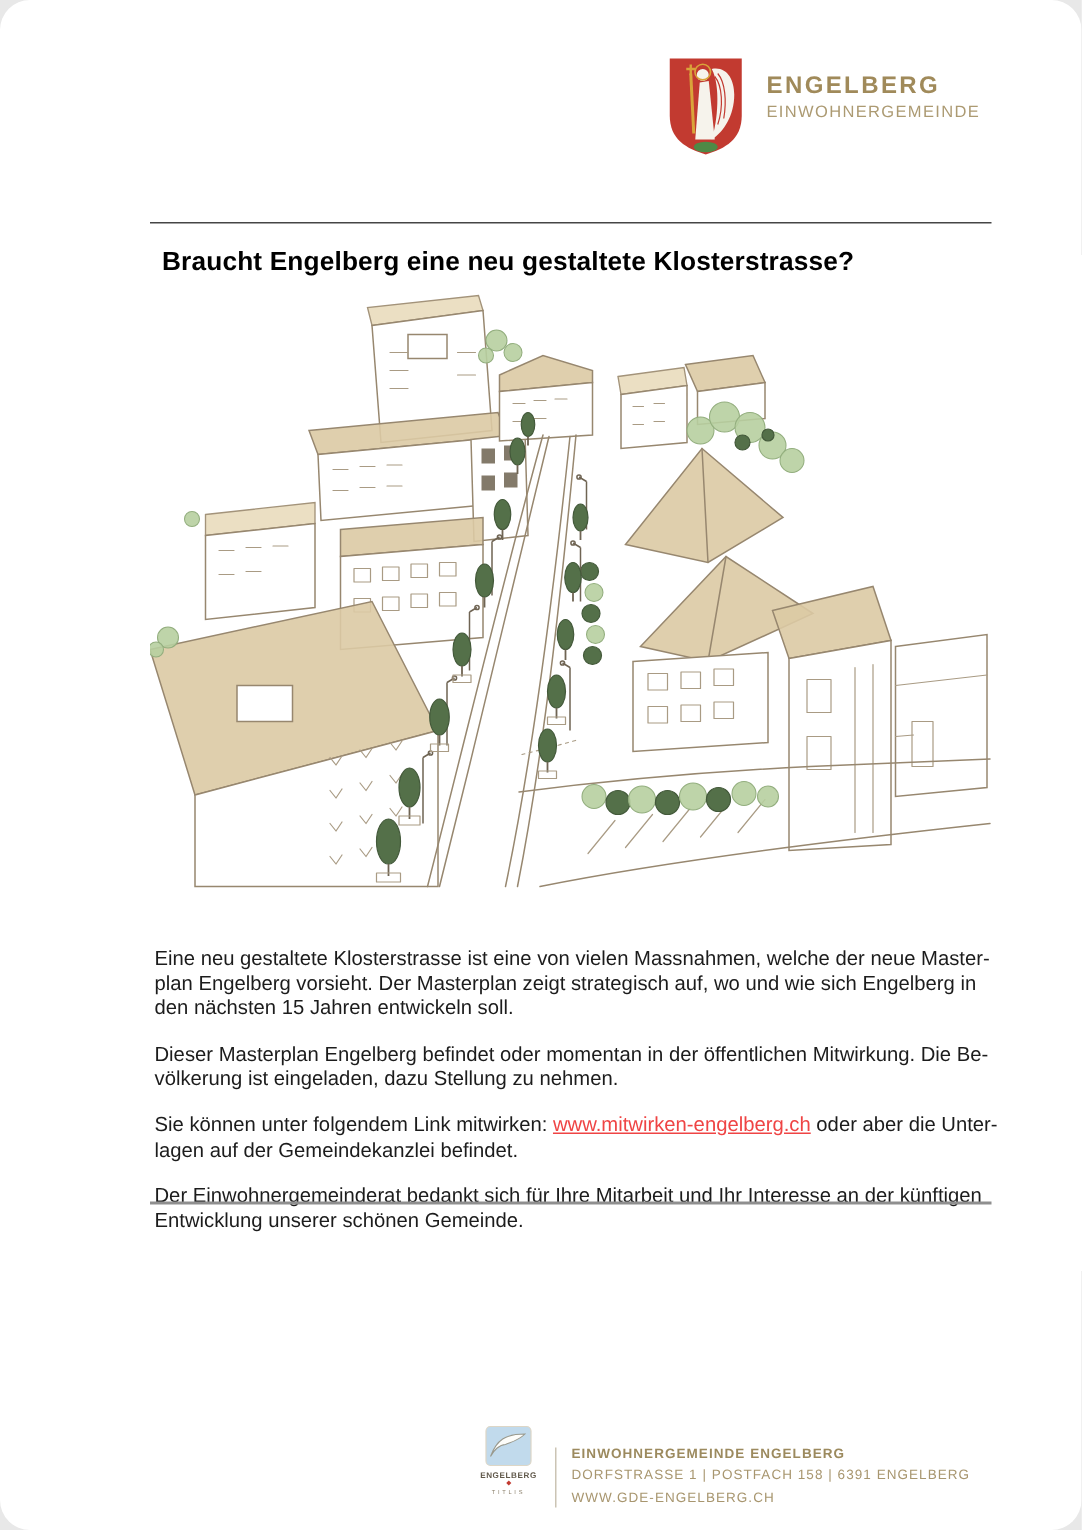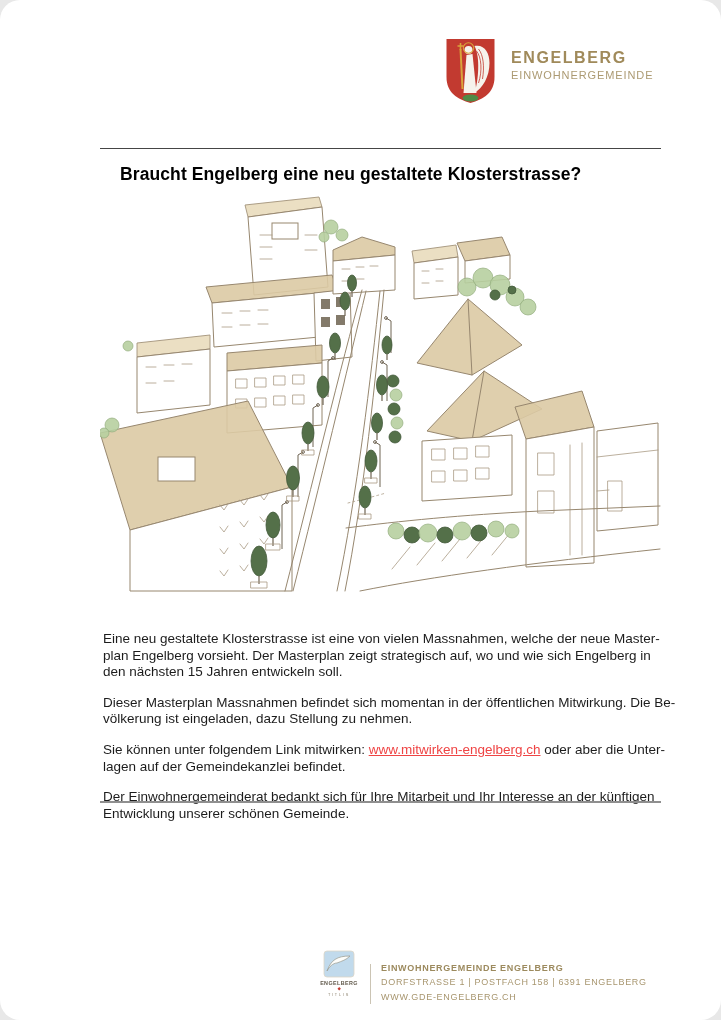--- a/index.html
+++ b/index.html
@@ -11,21 +11,21 @@
   
   .brand{position:absolute;left:443px;top:37px;display:flex;align-items:flex-start;}
   .brand svg{display:block;}
   .brand-text{margin-left:13px;padding-top:12px;}
   .brand-title{font-size:16px;font-weight:bold;letter-spacing:1.6px;color:#a08a5a;line-height:18px;}
   .brand-sub{font-size:11px;letter-spacing:0.9px;color:#ac9a72;line-height:16px;}
   
   .rule-top{position:absolute;left:100px;top:148px;width:561px;height:0;border-top:1.4px solid #454545;}
   .rule-bottom{position:absolute;left:100px;top:801px;width:561px;height:2.4px;background:#8f8f8f;}
   
-  .headline{position:absolute;left:120px;top:152px;font-size:17.5px;font-weight:bold;color:#000;letter-spacing:0.1px;}
+  .headline{position:absolute;left:108px;top:152px;font-size:17.5px;font-weight:bold;color:#000;letter-spacing:0.1px;}
   
   .illustration{position:absolute;left:100px;top:194px;width:561px;height:398px;}
   .sk{fill:none;stroke:#97876f;stroke-width:1;stroke-linejoin:round;stroke-linecap:round;}
   .skl{fill:none;stroke:#a99b84;stroke-width:0.8;stroke-linejoin:round;stroke-linecap:round;}
   .roof{fill:#dccaa4;fill-opacity:0.9;stroke:#97876f;stroke-width:1;}
   .roof2{fill:#e7d9b9;fill-opacity:0.85;stroke:#a3937a;stroke-width:0.9;}
   .white{fill:#ffffff;stroke:#97876f;stroke-width:1;}
   .treeD{fill:#547049;stroke:#43593a;stroke-width:0.8;}
   .treeL{fill:#b7cfa0;fill-opacity:0.9;stroke:#93ae7e;stroke-width:0.7;}
   .trunk{stroke:#6f6453;stroke-width:1.2;fill:none;}
@@ -241,21 +241,21 @@
     </g>
   </svg>
 
   <div class="body-text">
     <p class="para">
       <span class="line">Eine neu gestaltete Klosterstrasse ist eine von vielen Massnahmen, welche der neue Master-</span>
       <span class="line">plan Engelberg vorsieht. Der Masterplan zeigt strategisch auf, wo und wie sich Engelberg in</span>
       <span class="line">den nächsten 15 Jahren entwickeln soll.</span>
     </p>
     <p class="para">
-      <span class="line">Dieser Masterplan Massnahmen befindet sich momentan in der öffentlichen Mitwirkung. Die Be-</span>
+      <span class="line">Dieser Masterplan Engelberg befindet oder momentan in der öffentlichen Mitwirkung. Die Be-</span>
       <span class="line">völkerung ist eingeladen, dazu Stellung zu nehmen.</span>
     </p>
     <p class="para">
       <span class="line"><span>Sie können unter folgendem Link mitwirken: </span><a class="weblink">www.mitwirken-engelberg.ch</a><span> oder aber die Unter-</span></span>
       <span class="line">lagen auf der Gemeindekanzlei befindet.</span>
     </p>
     <p class="para">
       <span class="line">Der Einwohnergemeinderat bedankt sich für Ihre Mitarbeit und Ihr Interesse an der künftigen</span>
       <span class="line">Entwicklung unserer schönen Gemeinde.</span>
     </p>

